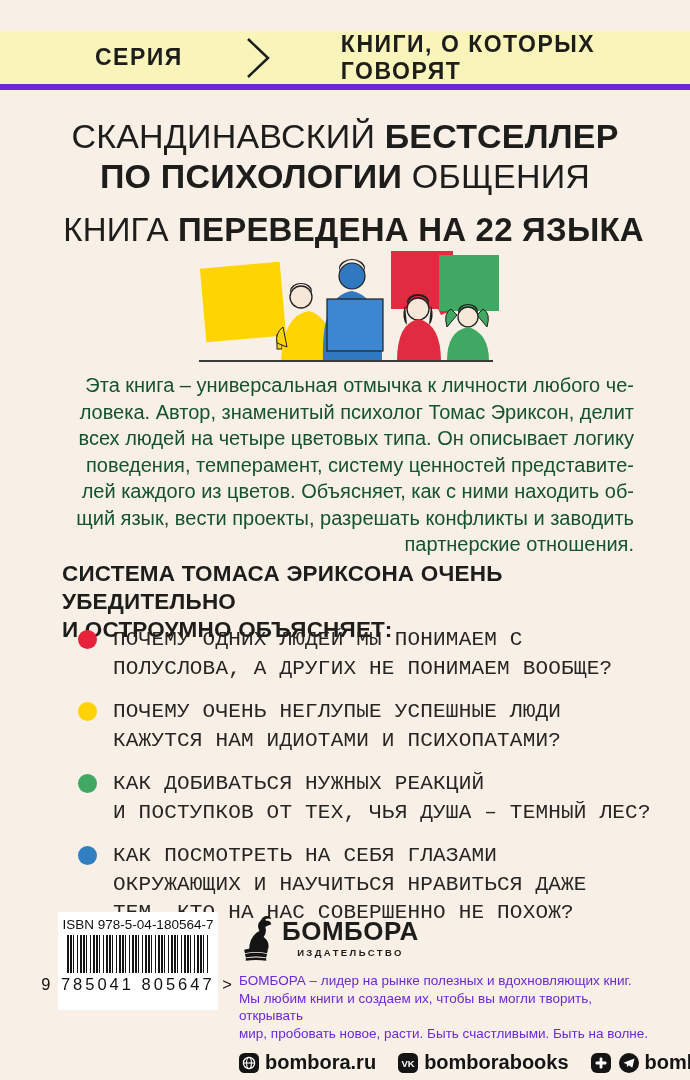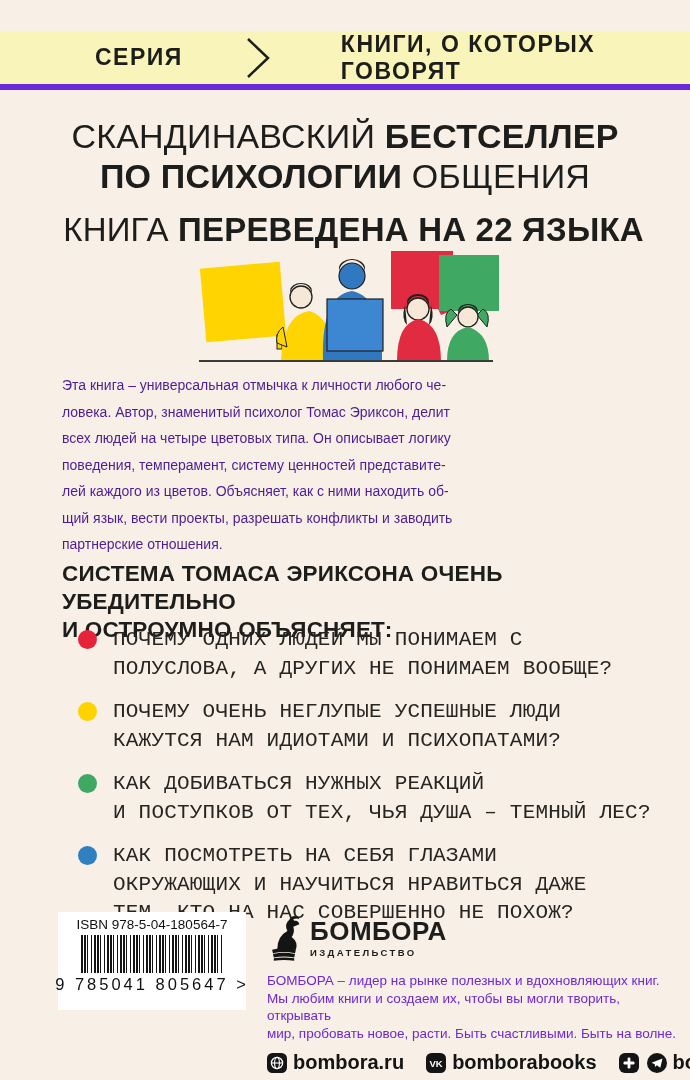--- a/index.html
+++ b/index.html
@@ -19,47 +19,47 @@
   .headline { position:absolute; top:116px; left:0; width:690px; text-align:center;
     font-size:34px; line-height:40px; letter-spacing:0.2px; }
   .headline .b { font-weight:bold; }
   .headline .translated { margin-top:14px; font-size:33px;padding-left:17px; }
 
   
   .illustration { position:absolute; top:243px; left:0; width:690px; display:flex; justify-content:center; }
 
   
   .description { position:absolute; top:372px; left:62px; width:572px;
-    font-size:14px; line-height:26.5px; white-space:pre-line; color:#4c1d95; }
+    font-size:20px; line-height:26.5px; white-space:pre-line; color:#14532d;text-align:right; }
 
   
   .system-heading { position:absolute; top:560px; left:62px; width:580px;
     font-size:22.5px; line-height:28px; font-weight:bold; white-space:pre-line; letter-spacing:0.2px; }
 
   
   .bullets { position:absolute; top:626px; left:62px; width:590px;font-family:Liberation Mono, monospace; }
   .bullet { display:flex; margin-bottom:15px; }
   .bullet .dot { flex:0 0 auto; width:19px; height:19px; border-radius:50%; margin:4px 16px 0 16px; }
   .bullet .txt { font-size:21px; line-height:28.5px; white-space:pre-line; letter-spacing:0.2px; color:#262522; }
 
   
   .footer { position:absolute; top:912px; left:58px; width:590px; display:flex; }
-  .barcode-box { width:188px; height:98px; background:#ffffff; padding:5px 8px 16px 8px;
+  .barcode-box { width:160px; height:98px; background:#ffffff; padding:5px 8px 16px 8px;
     display:flex; flex-direction:column; align-items:center; }
   .isbn { font-size:13.5px; color:#111; white-space:nowrap; }
   .bars { width:142px; height:52px; margin-top:3px;
     background:repeating-linear-gradient(90deg,#141414 0 2px,#fff 2px 3px,#141414 3px 5px,#fff 5px 6px,#141414 6px 7px,#fff 7px 10px,#141414 10px 11px,#fff 11px 13px); }
   .barcode-number { margin-top:2px; font-size:16.5px; letter-spacing:3px; color:#111; white-space:nowrap; }
 
   .publisher { margin-left:21px; width:410px; }
   .pub-logo-row { display:flex; align-items:flex-start; }
   .goat { width:34px; height:50px; }
   .pub-name-wrap { margin-left:9px; margin-top:6px; }
   .pub-name { font-size:26px; font-weight:bold; letter-spacing:0.5px; line-height:26px; }
-  .pub-type { font-size:9.5px; font-weight:bold; letter-spacing:2.4px; margin-top:3px; }
+  .pub-type { font-size:9.5px; font-weight:bold; letter-spacing:2.4px; margin-top:3px;text-align:center; }
   .pub-tagline { margin-top:10px; font-size:13.5px; line-height:17.5px; white-space:pre-line; color:#6d28d9; }
   .social-row { margin-top:9px; display:flex; align-items:center; }
   .social-item { display:flex; align-items:center; margin-right:22px; }
   .social-item .ic { margin-right:6px; display:flex; }
   .social-item .ic + .ic { margin-left:2px; }
   .social-label { font-size:20px; font-weight:bold; color:#141414; }
 </style>
 </head>
 <body>
 

